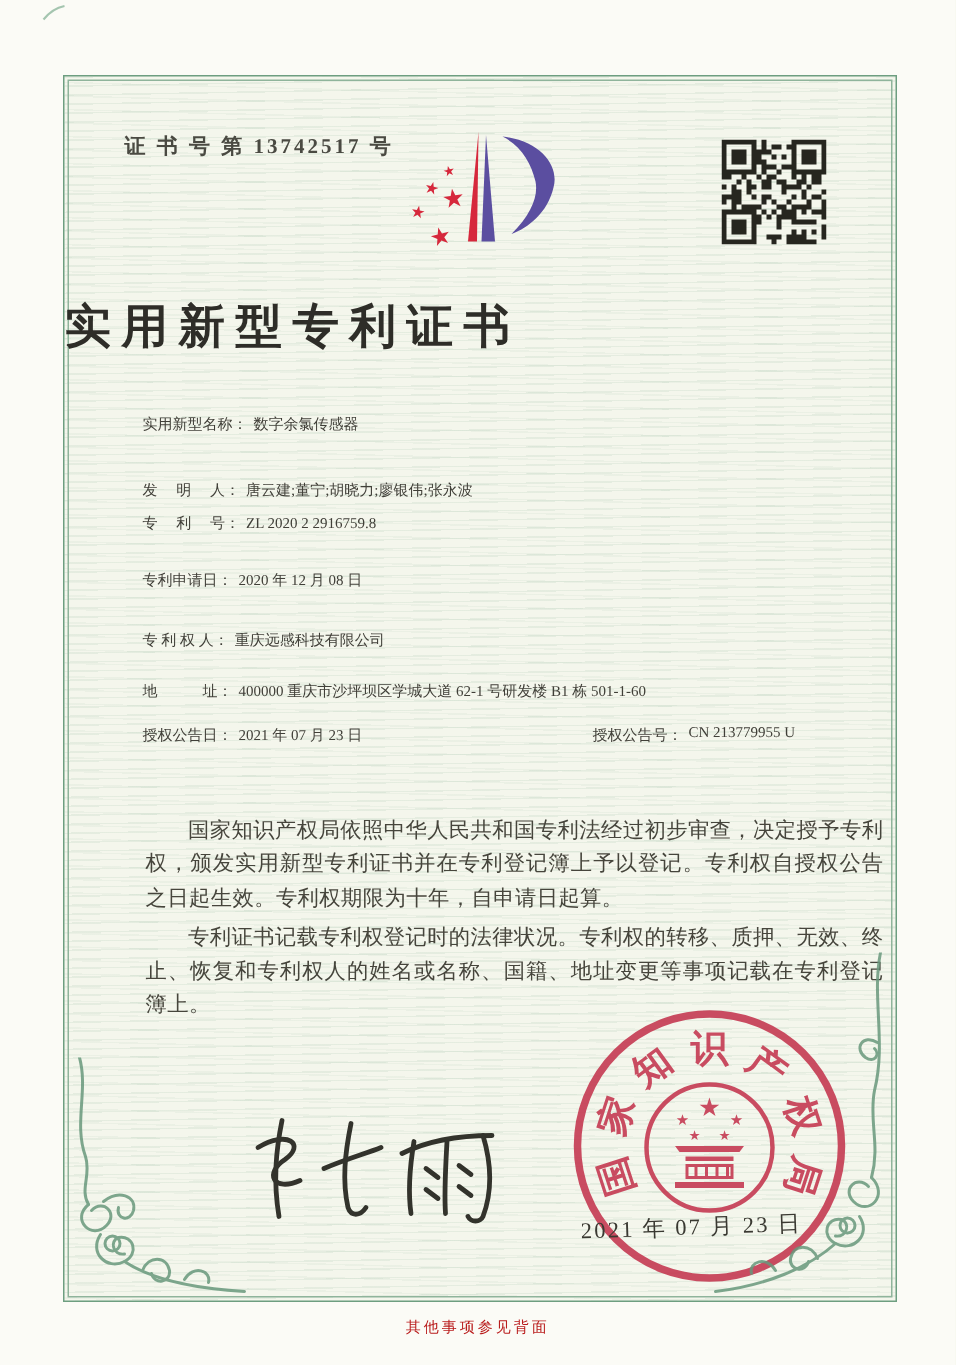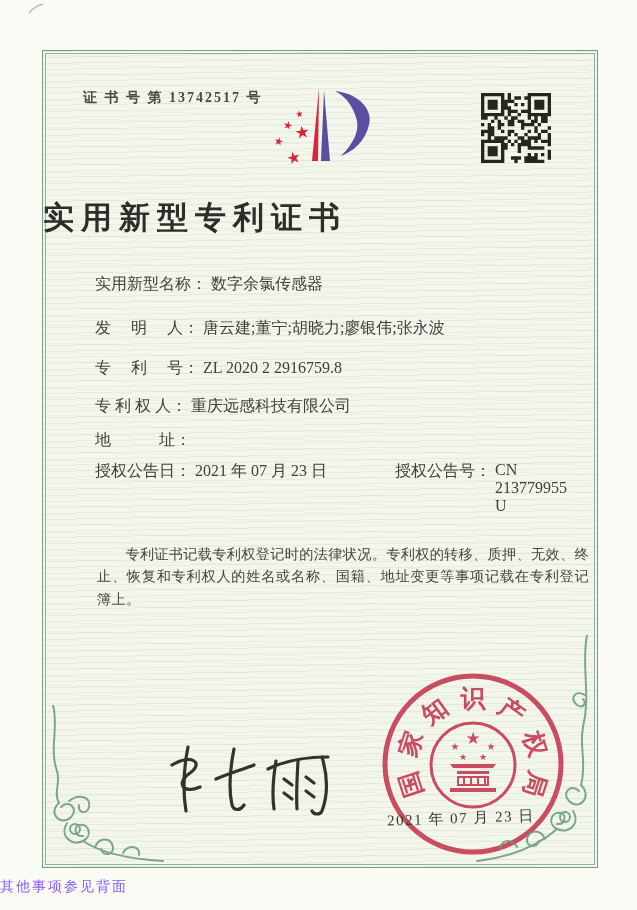--- a/index.html
+++ b/index.html
@@ -22,26 +22,26 @@
     position:absolute;left:2px;top:2px;right:2px;bottom:2px;
     border:1px solid #8fb49b;pointer-events:none;
   }
   .cert-no{position:absolute;left:40px;top:38px;font-size:14px;letter-spacing:2px;color:#4a4a42;font-weight:bold;}
   .logo{position:absolute;left:50%;top:30px;transform:translateX(-50%);margin-left:6px;}
   .qr{position:absolute;right:46px;top:42px;width:70px;height:70px;}
   .title{
     position:absolute;left:0;top:146px;width:100%;margin:0;text-align:left;
     font-size:31px;font-weight:bold;letter-spacing:7px;color:#2e2d28;
   }
-  .fields{position:absolute;left:52px;top:222px;right:36px;font-size:16px;color:#403f38;}
+  .fields{position:absolute;left:52px;top:222px;right:36px;font-size:10px;color:#403f38;}
   .field-row{display:flex;align-items:flex-start;line-height:22px;}
   .f-label{white-space:pre;flex:none;}
   .f-value{margin-left:4px;}
   .row-name{margin-bottom:22px;}
-  .row-inventor{margin-bottom:18px;}
+  .row-inventor{}
   .row-patno{margin-bottom:16px;}
   .row-appdate{margin-bottom:18px;}
   .row-patentee{margin-bottom:12px;}
   .row-address{margin-bottom:10px;}
   .row-address .f-value{width:448px;}
   .grant-row{display:flex;}
   .grant-pair{display:flex;}
   .grant-pair.first{width:300px;flex:none;}
   .paras{
     position:absolute;left:54px;top:492px;width:492px;
@@ -53,21 +53,21 @@
   .seal-svg{position:absolute;left:335px;top:618px;opacity:0.9;}
   .seal-ch{
     font-size:25px;font-weight:bold;fill:#c53a52;text-anchor:middle;
     font-family:"Liberation Serif","DejaVu Serif",serif;
   }
   .seal-date{
     position:absolute;left:338px;top:758px;width:160px;text-align:center;
     font-size:15px;letter-spacing:1.5px;color:#3a3932;transform:rotate(-2deg);
   }
   .page-info{position:absolute;left:0;top:798px;width:100%;text-align:center;font-size:12.5px;letter-spacing:1px;color:#46453c;}
-  .back-note{position:absolute;left:0;top:878px;width:100%;text-align:left;font-size:14px;letter-spacing:2px;color:#8b5cf6;}
+  .back-note{position:absolute;left:0;top:878px;width:100%;text-align:center;font-size:10px;letter-spacing:2px;color:#b91c1c;}
   .ornament{position:absolute;pointer-events:none;}
   .orn-bl{left:2px;bottom:2px;}
   .orn-br{right:2px;bottom:2px;transform:scaleX(-1);}
   .scan-mark{position:absolute;left:26px;top:2px;}
 </style>
 </head>
 <body>
 
 <svg class="scan-mark" width="20" height="14" viewBox="0 0 20 14">
   <path d="M3,11 C7,6 12,3 17,2" stroke="#7fae91" stroke-width="1.4" fill="none" opacity="0.7"></path>
@@ -103,40 +103,46 @@
       <span class="f-value">数字余氯传感器</span>
     </div>
     <div class="field-row row-inventor">
       <span class="f-label">发　 明 　人：</span>
       <span class="f-value">唐云建;董宁;胡晓力;廖银伟;张永波</span>
     </div>
     <div class="field-row row-patno">
       <span class="f-label">专　 利 　号：</span>
       <span class="f-value">ZL 2020 2 2916759.8</span>
     </div>
+    <div class="field-row row-appdate">
+      <span class="f-label">专利申请日：</span>
+      <span class="f-value">2020 年 12 月 08 日</span>
+    </div>
     <div class="field-row row-patentee">
       <span class="f-label">专 利 权 人：</span>
       <span class="f-value">重庆远感科技有限公司</span>
     </div>
     <div class="field-row row-address">
       <span class="f-label">地　　　址：</span>
+      <span class="f-value">400000 重庆市沙坪坝区学城大道 62-1 号研发楼 B1 栋 501-1-60</span>
     </div>
     <div class="grant-row">
       <div class="grant-pair first">
         <span class="f-label">授权公告日：</span>
         <span class="f-value">2021 年 07 月 23 日</span>
       </div>
       <div class="grant-pair">
         <span class="f-label">授权公告号：</span>
         <span class="f-value">CN 213779955 U</span>
       </div>
     </div>
   </div>
 
   <div class="paras">
+    <p>国家知识产权局依照中华人民共和国专利法经过初步审查，决定授予专利权，颁发实用新型专利证书并在专利登记簿上予以登记。专利权自授权公告之日起生效。专利权期限为十年，自申请日起算。</p>
     <p>专利证书记载专利权登记时的法律状况。专利权的转移、质押、无效、终止、恢复和专利权人的姓名或名称、国籍、地址变更等事项记载在专利登记簿上。</p>
   </div>
 
 
   <svg class="sig-svg" width="190" height="84" viewBox="0 0 190 84">
     <g stroke="#33332c" stroke-width="3.2" fill="none" stroke-linecap="round">
       <path d="M32,8 C28,28 26,48 30,72"></path>
       <path d="M16,26 C36,14 48,24 34,34 C20,43 26,56 44,48"></path>
       <path d="M78,10 C74,30 72,48 76,66 C78,72 84,72 88,66"></path>
       <path d="M60,40 C74,34 88,30 98,26"></path>

